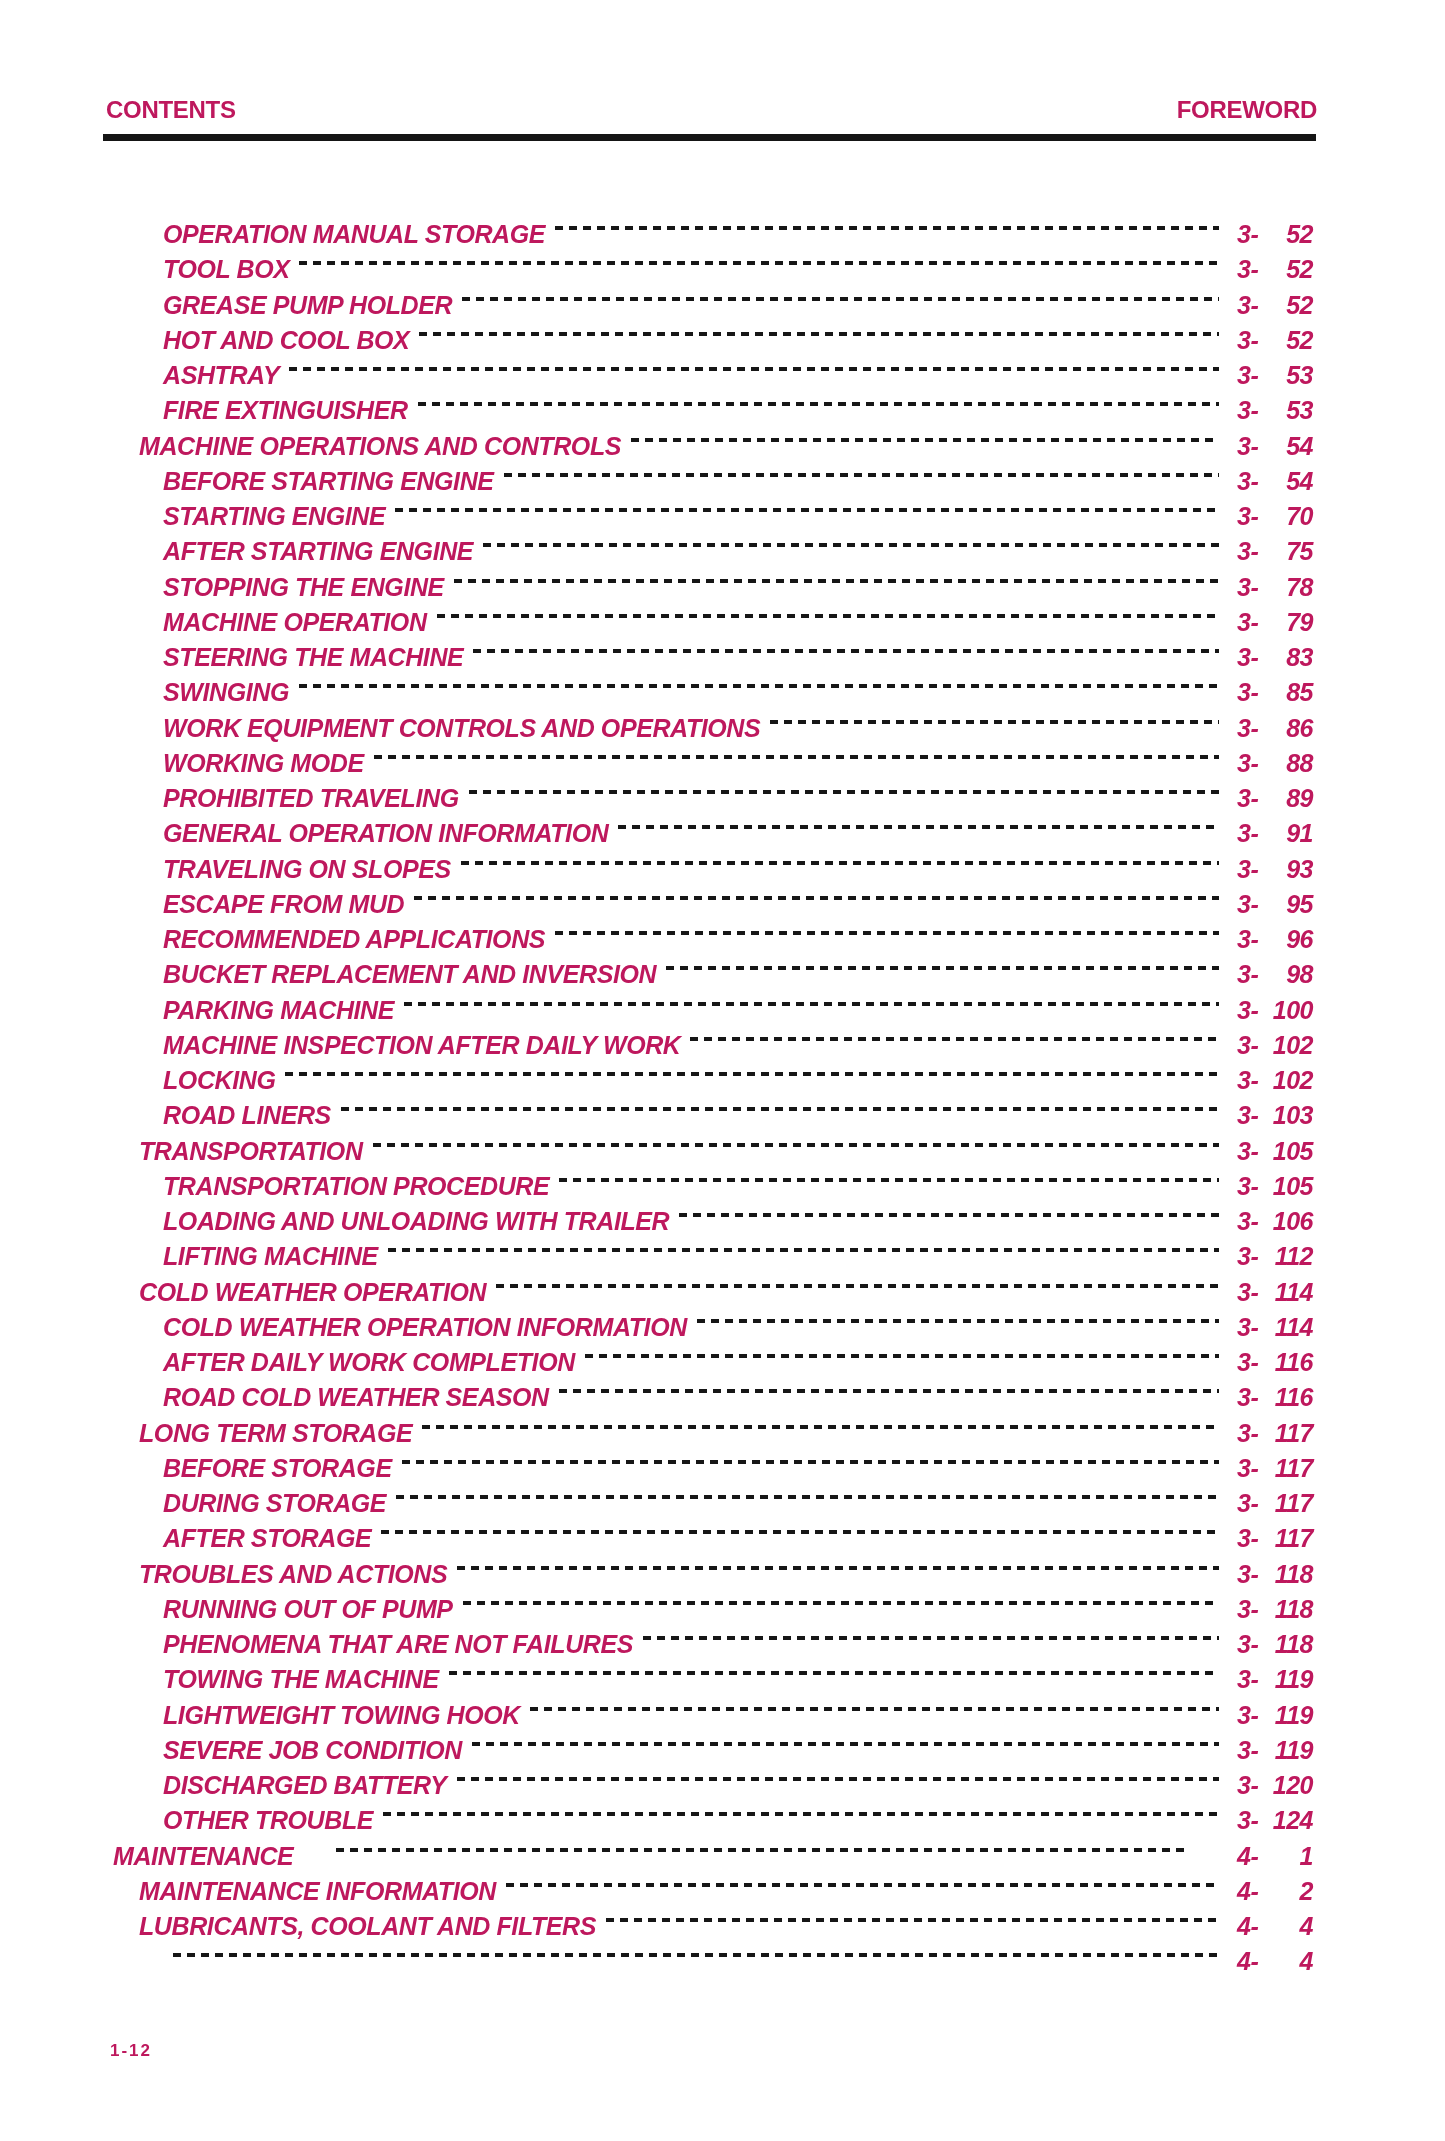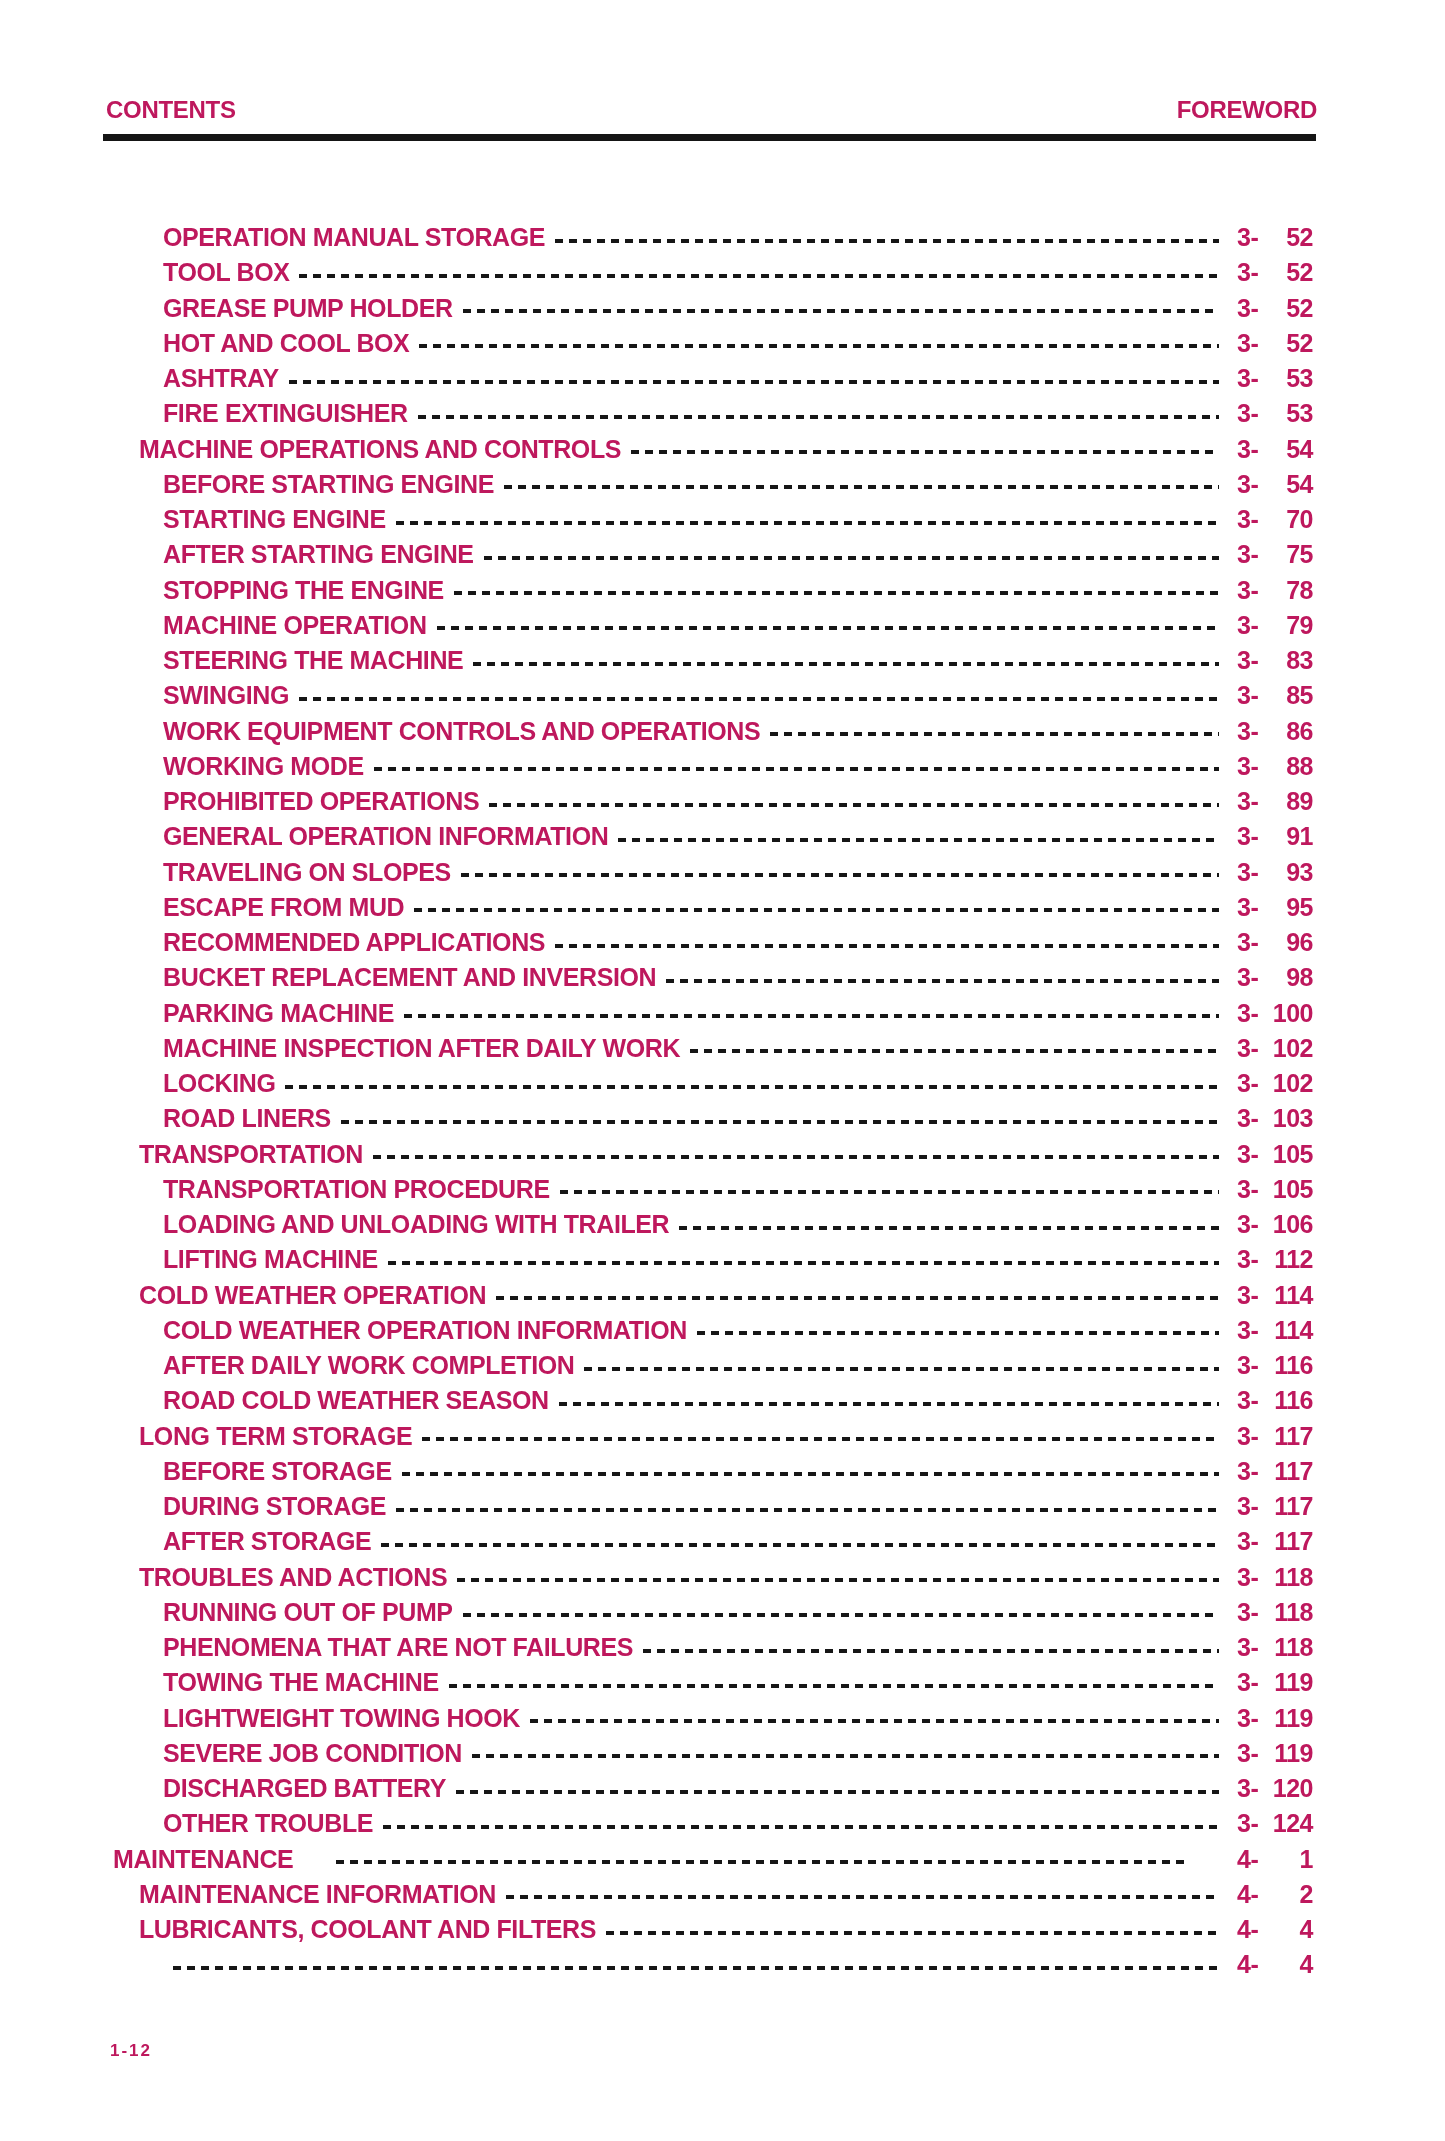--- a/index.html
+++ b/index.html
@@ -18,23 +18,24 @@
     font-size:24px;letter-spacing:-0.3px;line-height:28px;
   }
   .rule{
     position:absolute;left:103px;right:129px;top:134px;height:7px;
     background:#151515;
   }
   .toc{
     position:absolute;left:105px;right:128px;top:220px;
   }
   .row{
-    display:flex;align-items:center;
+    display:flex;align-items:flex-start;
     height:35.25px;
     padding-right:4px;
+    font-style:italic;
   }
   .lvl1{padding-left:8px;gap:33px;}
   .lvl2{padding-left:34px;}
   .lvl3{padding-left:58px;}
   .title{
     font-size:25px;letter-spacing:-0.4px;white-space:nowrap;flex:none;
   }
   .leader{
     flex:1;height:4px;min-width:14px;
     margin:6px 18px 0 10px;
@@ -185,21 +186,21 @@
   </div>
       <div class="row lvl3">
     <span class="title">WORKING MODE</span>
     <span class="leader"></span>
     <span class="pagenum">
       <span class="ch">3-</span>
       <span class="pg">88</span>
     </span>
   </div>
       <div class="row lvl3">
-    <span class="title">PROHIBITED OPERATIONS</span>
+    <span class="title">PROHIBITED TRAVELING</span>
     <span class="leader"></span>
     <span class="pagenum">
       <span class="ch">3-</span>
       <span class="pg">89</span>
     </span>
   </div>
       <div class="row lvl3">
     <span class="title">GENERAL OPERATION INFORMATION</span>
     <span class="leader"></span>
     <span class="pagenum">

